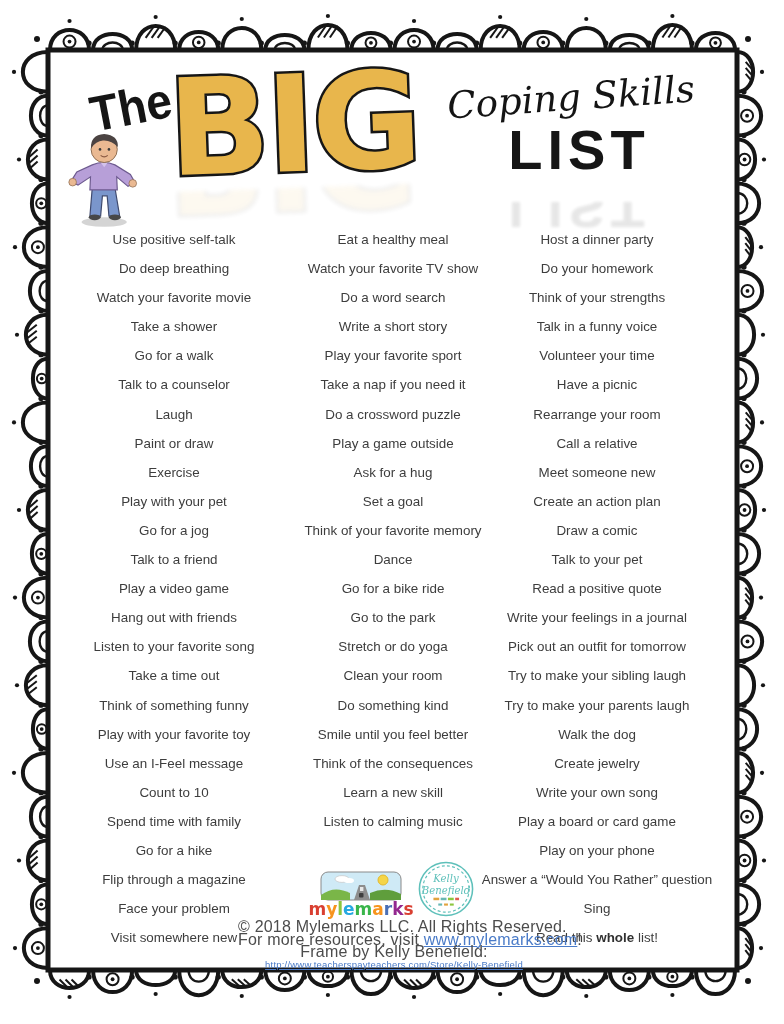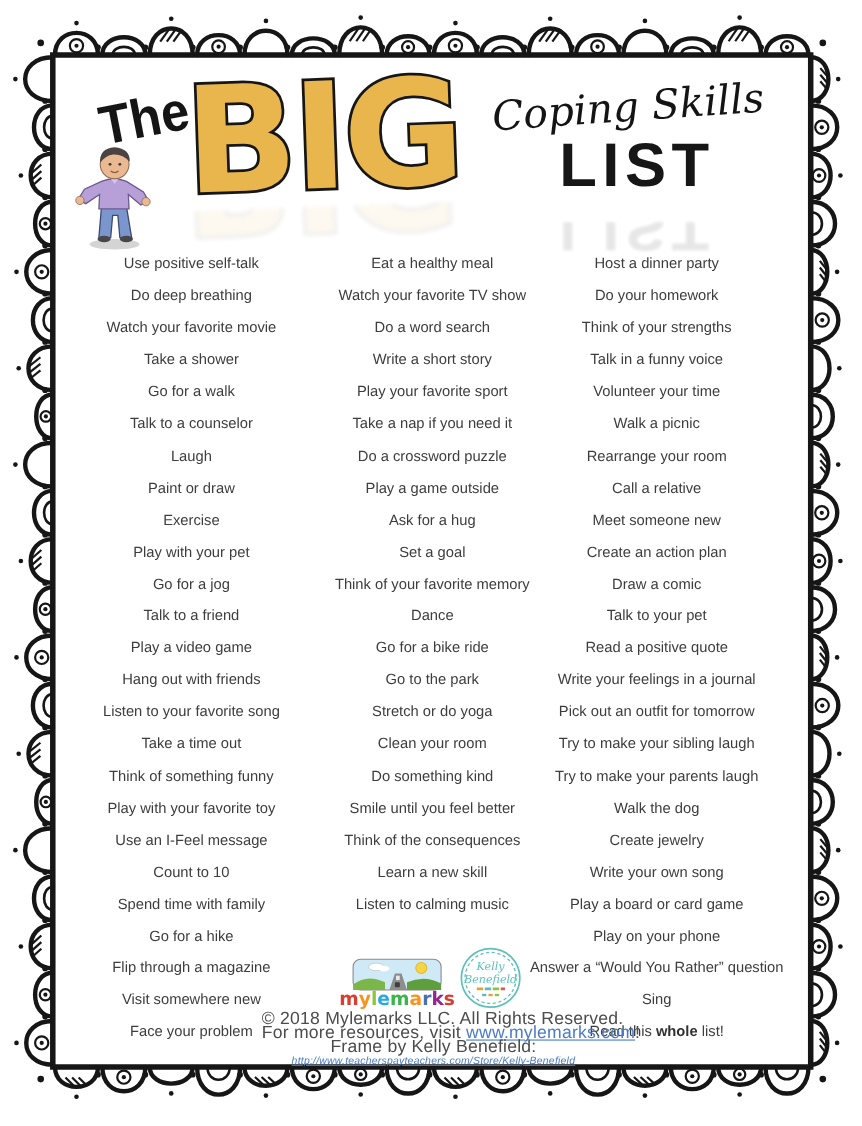--- a/index.html
+++ b/index.html
@@ -412,22 +412,22 @@
       <div class="item">Hang out with friends</div>
       <div class="item">Listen to your favorite song</div>
       <div class="item">Take a time out</div>
       <div class="item">Think of something funny</div>
       <div class="item">Play with your favorite toy</div>
       <div class="item">Use an I-Feel message</div>
       <div class="item">Count to 10</div>
       <div class="item">Spend time with family</div>
       <div class="item">Go for a hike</div>
       <div class="item">Flip through a magazine</div>
+      <div class="item">Face your problem</div>
       <div class="item">Visit somewhere new</div>
-      <div class="item">Face your problem</div>
     </div>
   <div class="col" id="col2">
       <div class="item">Eat a healthy meal</div>
       <div class="item">Watch your favorite TV show</div>
       <div class="item">Do a word search</div>
       <div class="item">Write a short story</div>
       <div class="item">Play your favorite sport</div>
       <div class="item">Take a nap if you need it</div>
       <div class="item">Do a crossword puzzle</div>
       <div class="item">Play a game outside</div>
@@ -444,21 +444,21 @@
       <div class="item">Think of the consequences</div>
       <div class="item">Learn a new skill</div>
       <div class="item">Listen to calming music</div>
     </div>
   <div class="col" id="col3">
       <div class="item">Host a dinner party</div>
       <div class="item">Do your homework</div>
       <div class="item">Think of your strengths</div>
       <div class="item">Talk in a funny voice</div>
       <div class="item">Volunteer your time</div>
-      <div class="item">Walk a picnic</div>
+      <div class="item">Have a picnic</div>
       <div class="item">Rearrange your room</div>
       <div class="item">Call a relative</div>
       <div class="item">Meet someone new</div>
       <div class="item">Create an action plan</div>
       <div class="item">Draw a comic</div>
       <div class="item">Talk to your pet</div>
       <div class="item">Read a positive quote</div>
       <div class="item">Write your feelings in a journal</div>
       <div class="item">Pick out an outfit for tomorrow</div>
       <div class="item">Try to make your sibling laugh</div>
@@ -499,16 +499,16 @@
         <rect x="32" y="39" width="6" height="2.6" fill="#8cc63e"></rect>
         <rect x="39.5" y="39" width="4" height="2.6" fill="#e05a4e"></rect>
         <rect x="22" y="45" width="4" height="2.2" fill="#67b8b3"></rect>
         <rect x="28" y="45" width="4" height="2.2" fill="#e2a33c"></rect>
         <rect x="34" y="45" width="4" height="2.2" fill="#8cc63e"></rect>
       </svg>
     </div>
     <div class="fline">© 2018 Mylemarks LLC. All Rights Reserved.</div>
     <div class="fline"><span>For more resources, visit </span><a class="flink" style="color: rgb(74, 123, 200);">www.mylemarks.com</a><span>!</span></div>
     <div class="fline">Frame by Kelly Benefield:</div>
-    <a class="fline flink" style="color: rgb(74, 123, 200); font-style: italic;">http://www.teacherspayteachers.com/Store/Kelly-Benefield</a>
+    <a class="fline flink" style="color: rgb(74, 123, 200);">http://www.teacherspayteachers.com/Store/Kelly-Benefield</a>
   </div>
 
 </div>
 
 </body></html>

